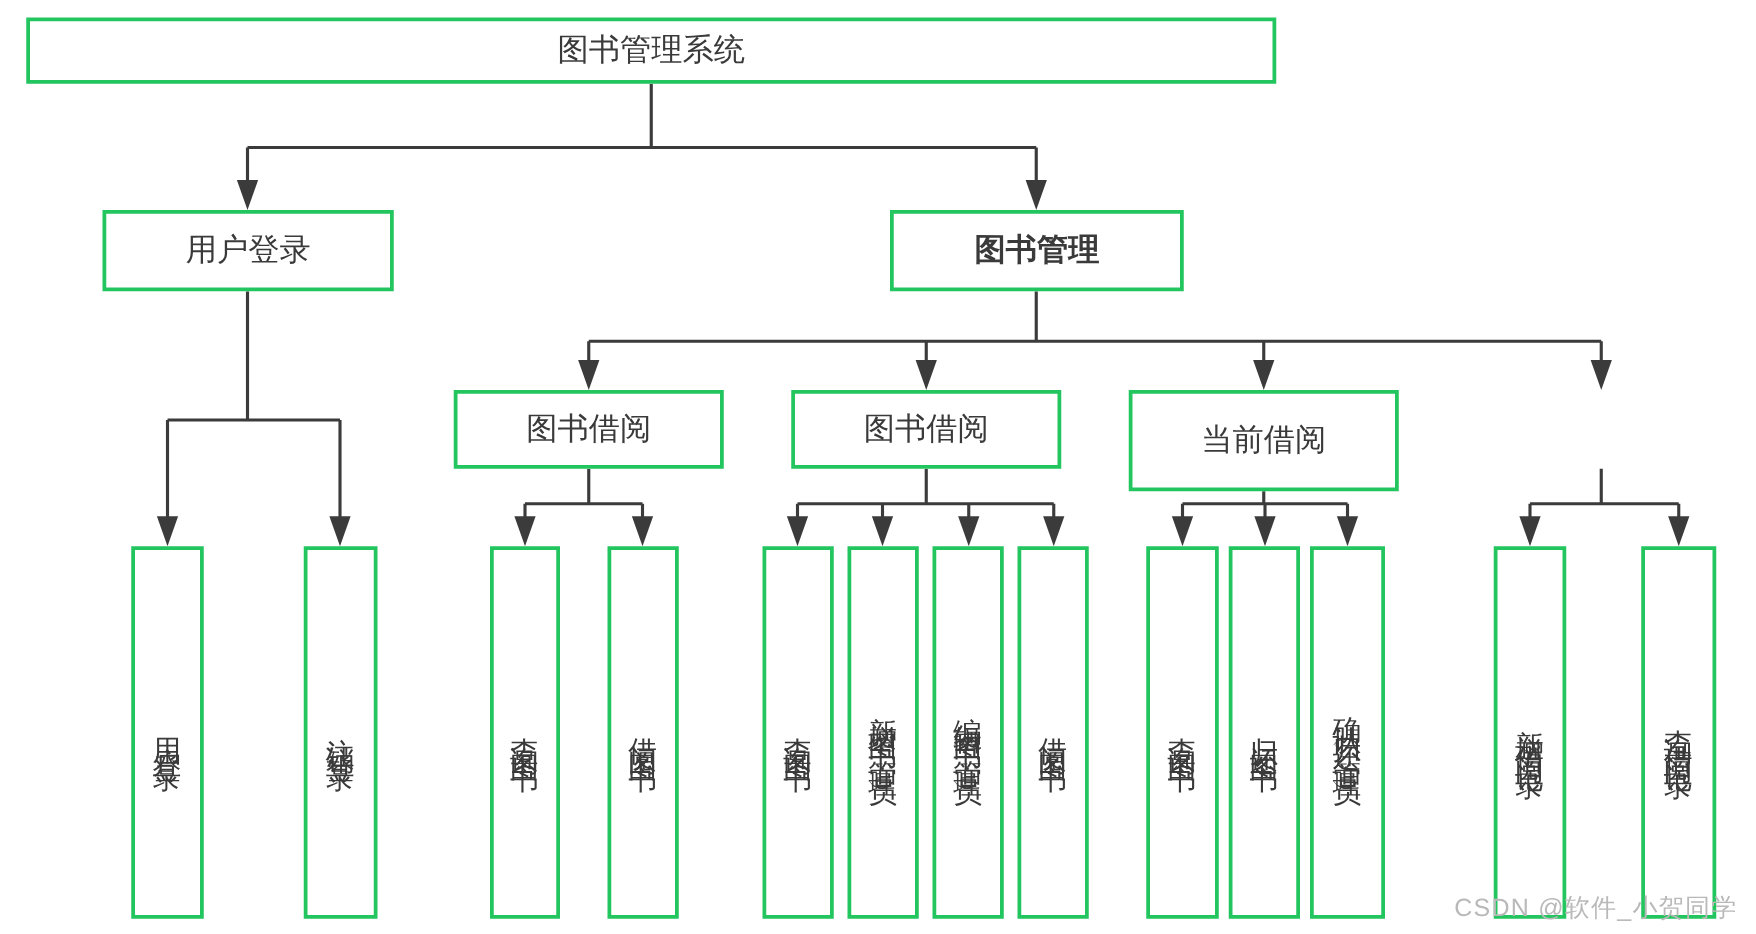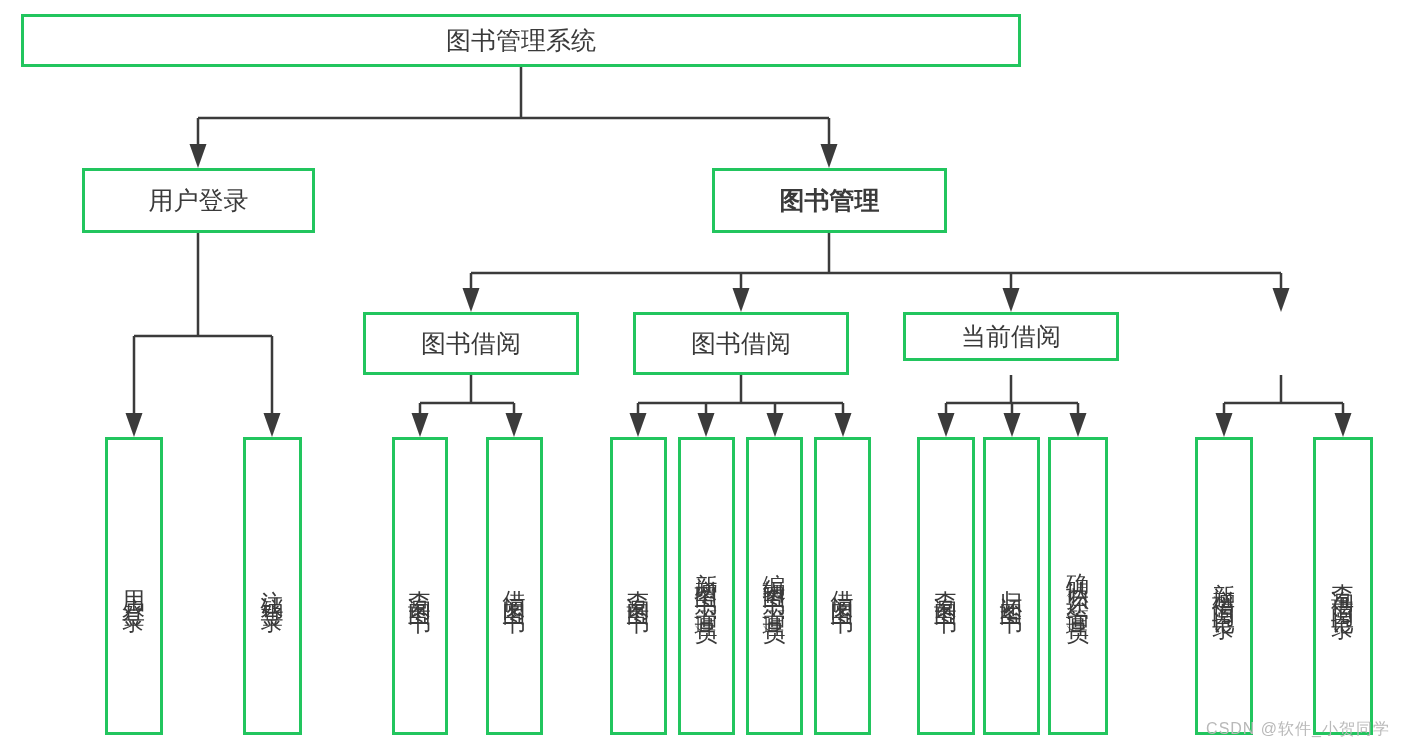--- a/index.html
+++ b/index.html
@@ -37,21 +37,21 @@
     font-size: 23px;
     letter-spacing: 7px;
     line-height: 1.05;
     color: #3a3a3a;
     white-space: nowrap;
   }
   .watermark {
     position: absolute;
     right: 15px;
     bottom: 7px;
-    font-size: 16px;
+    font-size: 20px;
     color: #b9b9b9;
     letter-spacing: 1px;
     white-space: nowrap;
   }
 </style>
 </head>
 <body>
 
 <div class="stage">
 
@@ -108,21 +108,21 @@
   <div class="box" style="left:712px; top:168px; width:235px; height:65px;font-weight:bold;">
     <span class="hlabel">图书管理</span>
   </div>
 
   <div class="box" style="left:363px; top:312px; width:216px; height:63px;">
     <span class="hlabel">图书借阅</span>
   </div>
   <div class="box" style="left:633px; top:312px; width:216px; height:63px;">
     <span class="hlabel">图书借阅</span>
   </div>
-  <div class="box" style="left:903px; top:312px; width:216px; height:49px;">
+  <div class="box" style="left:903px; top:312px; width:216px; height:81px;">
     <span class="hlabel">当前借阅</span>
   </div>
 
   <div class="box" style="left:105px; top:437px; width:58px; height:298px;">
     <span class="vtext">用户登录</span>
   </div>
   <div class="box" style="left:243px; top:437px; width:59px; height:298px;">
     <span class="vtext">注销登录</span>
   </div>
 

